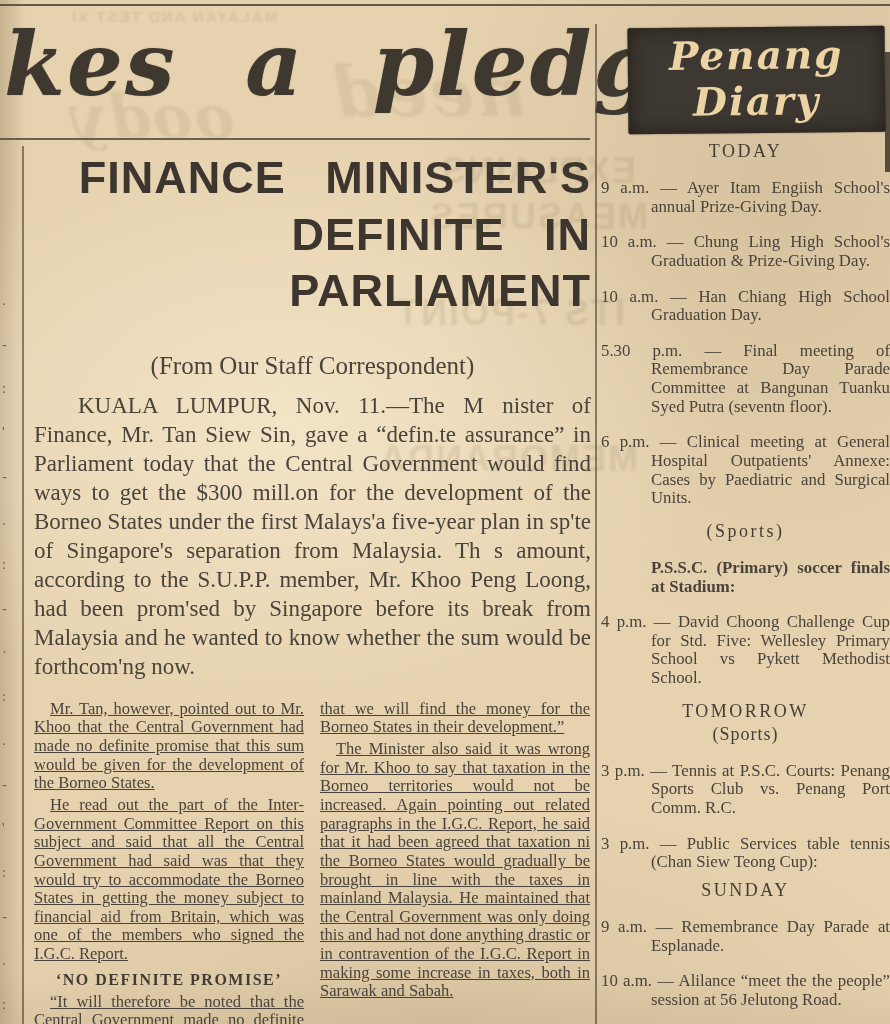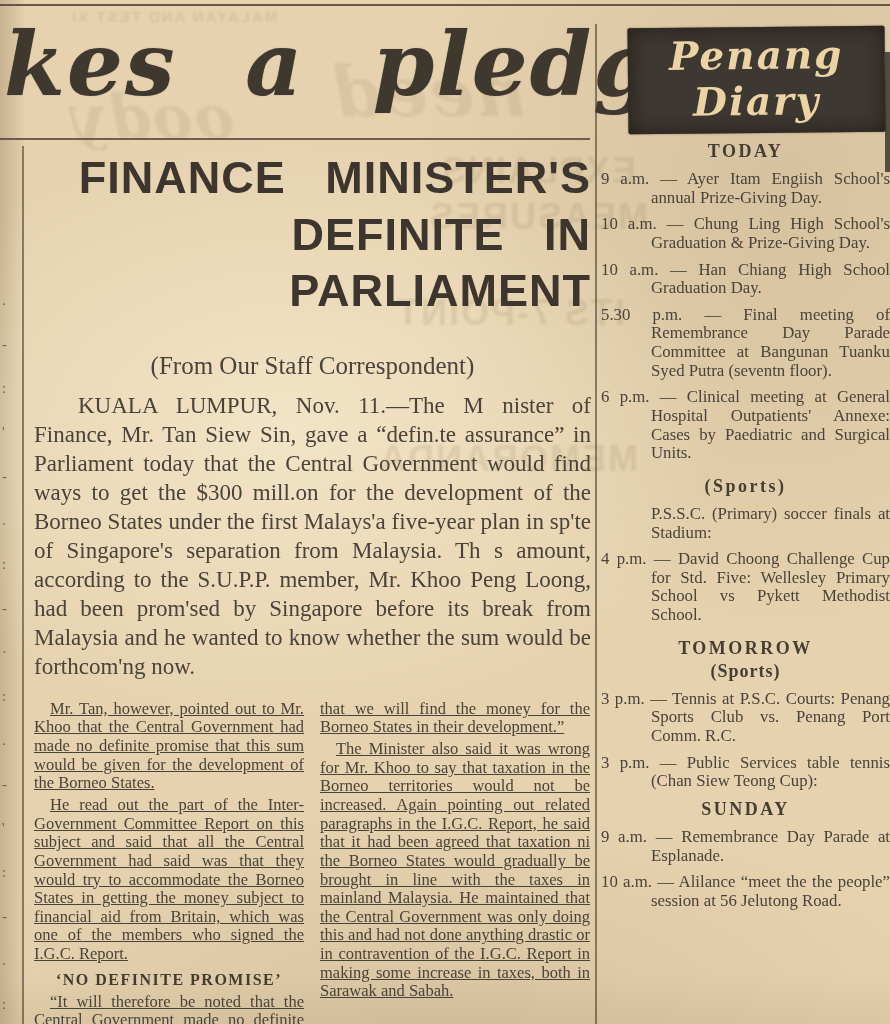--- a/index.html
+++ b/index.html
@@ -54,26 +54,26 @@
   .diary-box{
     margin:27px 2px 0 27px;width:257px;height:106px;
     background:#3d3831;color:#ecd3a4;text-align:center;
     font-family:"DejaVu Serif", serif;font-weight:bold;font-style:italic;
     transform:rotate(-.6deg);border-radius:2px;
     box-shadow:inset 0 0 20px rgba(18,14,9,.65), 0 0 2px rgba(40,32,22,.5);
   }
   .diary-box .bl{font-size:39px;line-height:46px;letter-spacing:2px;}
   .diary-box .bl:first-child{padding-top:5px;}
   .diary h3{
-    text-align:center;font-size:18px;font-weight:bold;letter-spacing:2.5px;
+    text-align:center;font-size:18px;font-weight:normal;letter-spacing:2.5px;
     margin:9px 0 3px;color:#453e35;
   }
   .diary h3.sub{letter-spacing:1px;margin-top:2px;}
-  .diary .item{padding-left:50px;text-indent:-50px;text-align:justify;margin:8px 0 1px;}
-  .diary .item.noh{text-indent:0;}
+  .diary .item{padding-left:50px;text-indent:-50px;text-align:justify;margin:17px 0 1px;}
+  .diary .item.noh{text-indent:0;font-weight:bold;}
   .diary .dsec{margin-bottom:4px;}
   .diary .dsec.gap{margin-top:14px;}
 
   .ghost{
     position:absolute;transform:scaleX(-1);white-space:nowrap;
     color:#8d7951;opacity:.17;filter:blur(1.3px);
     font-family:"Liberation Sans", sans-serif;font-weight:bold;letter-spacing:2px;
   }
   .ghost.it{font-family:"DejaVu Serif", serif;font-style:italic;opacity:.14;}
 

